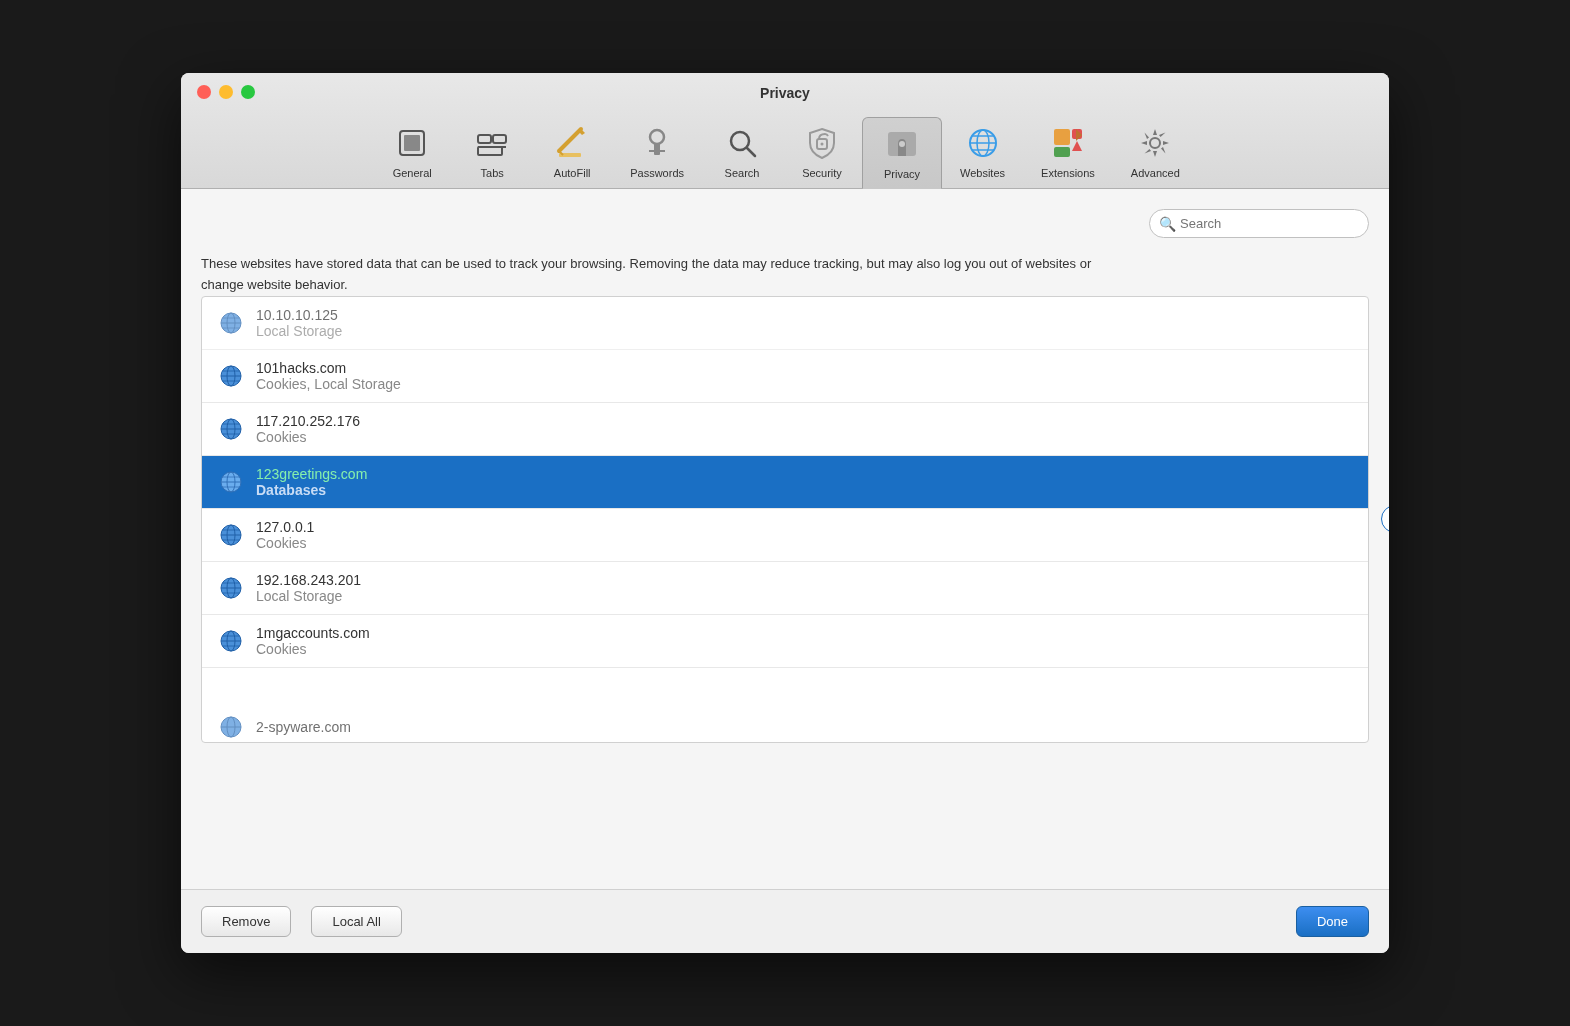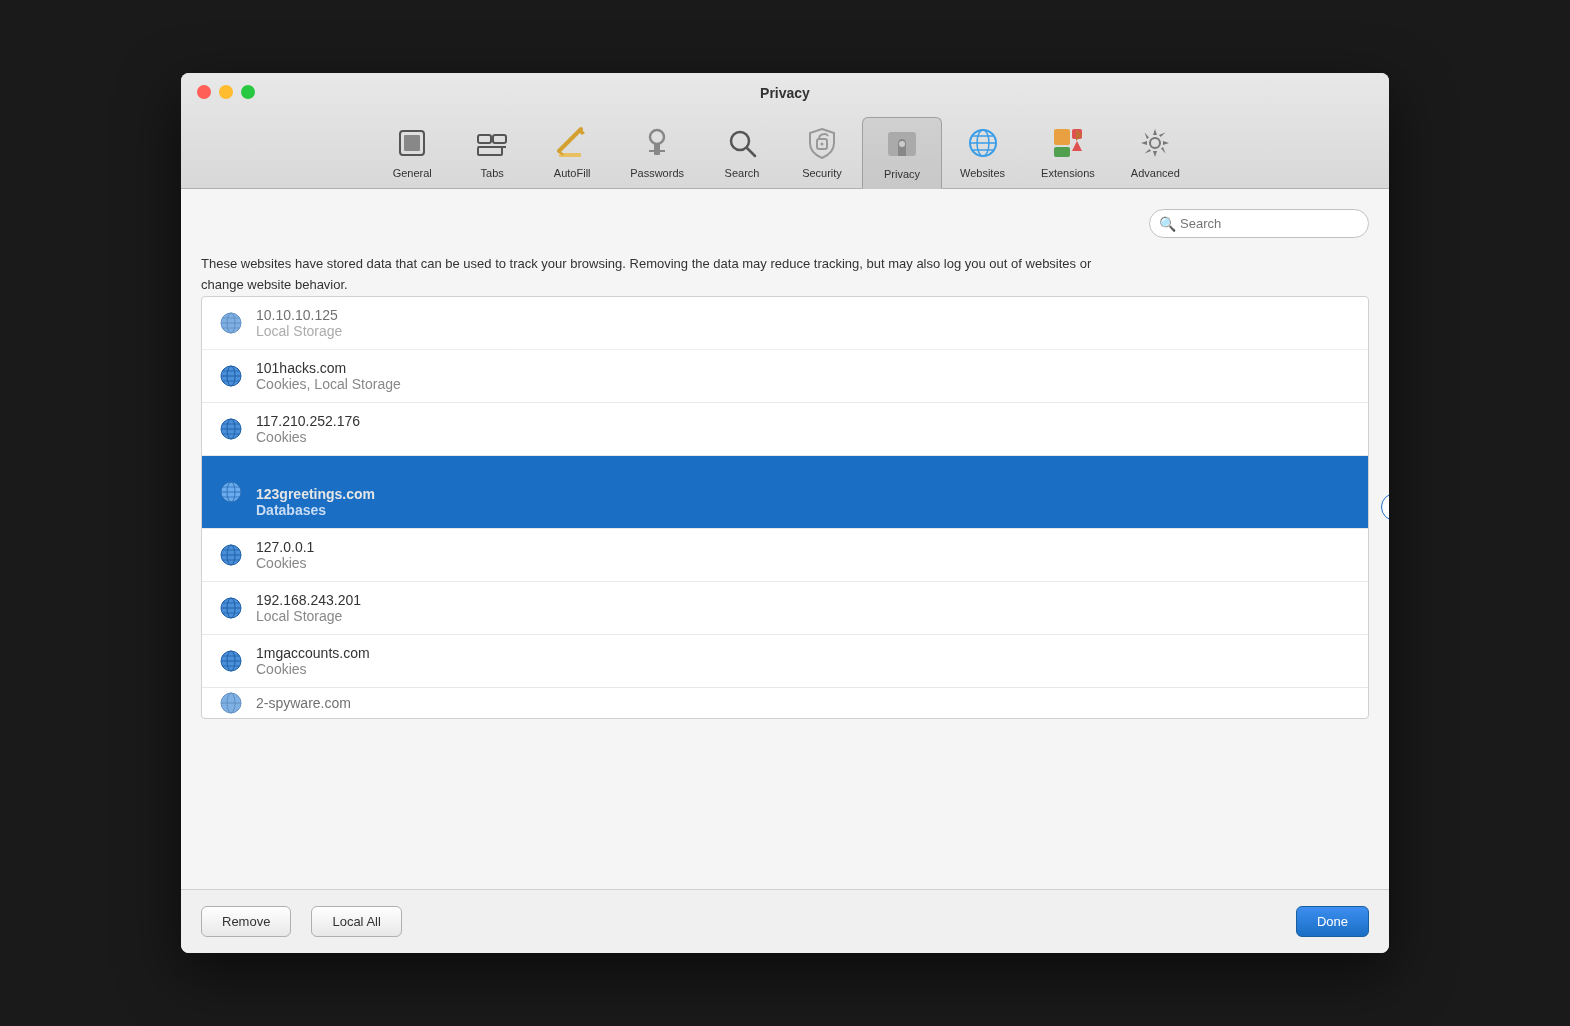--- a/index.html
+++ b/index.html
@@ -125,25 +125,25 @@
       border-radius: 4px;
       overflow: hidden;
     }
     .list-item {
       display: flex;
       align-items: center;
       padding: 10px 16px;
       border-bottom: 1px solid #e8e8e8;
       cursor: pointer;
     }
-    .list-item:last-child { border-bottom: none; }
+    .list-item:last-child { border-bottom: none; margin-top: 44px; }
     .list-item.selected {
       background: #1a6fc4;
     }
-    .list-item.selected .item-name { color: #e5e5e5; font-weight: bold; margin-top: 20px; }
+    .list-item.selected .item-name { color: #86efac; font-weight: normal; }
     .list-item.selected .item-type { color: #c8dcf5; font-weight: bold; }
     .globe-icon {
       width: 26px;
       height: 26px;
       margin-right: 12px;
       flex-shrink: 0;
       display: flex;
       align-items: center;
       justify-content: center;
     }

